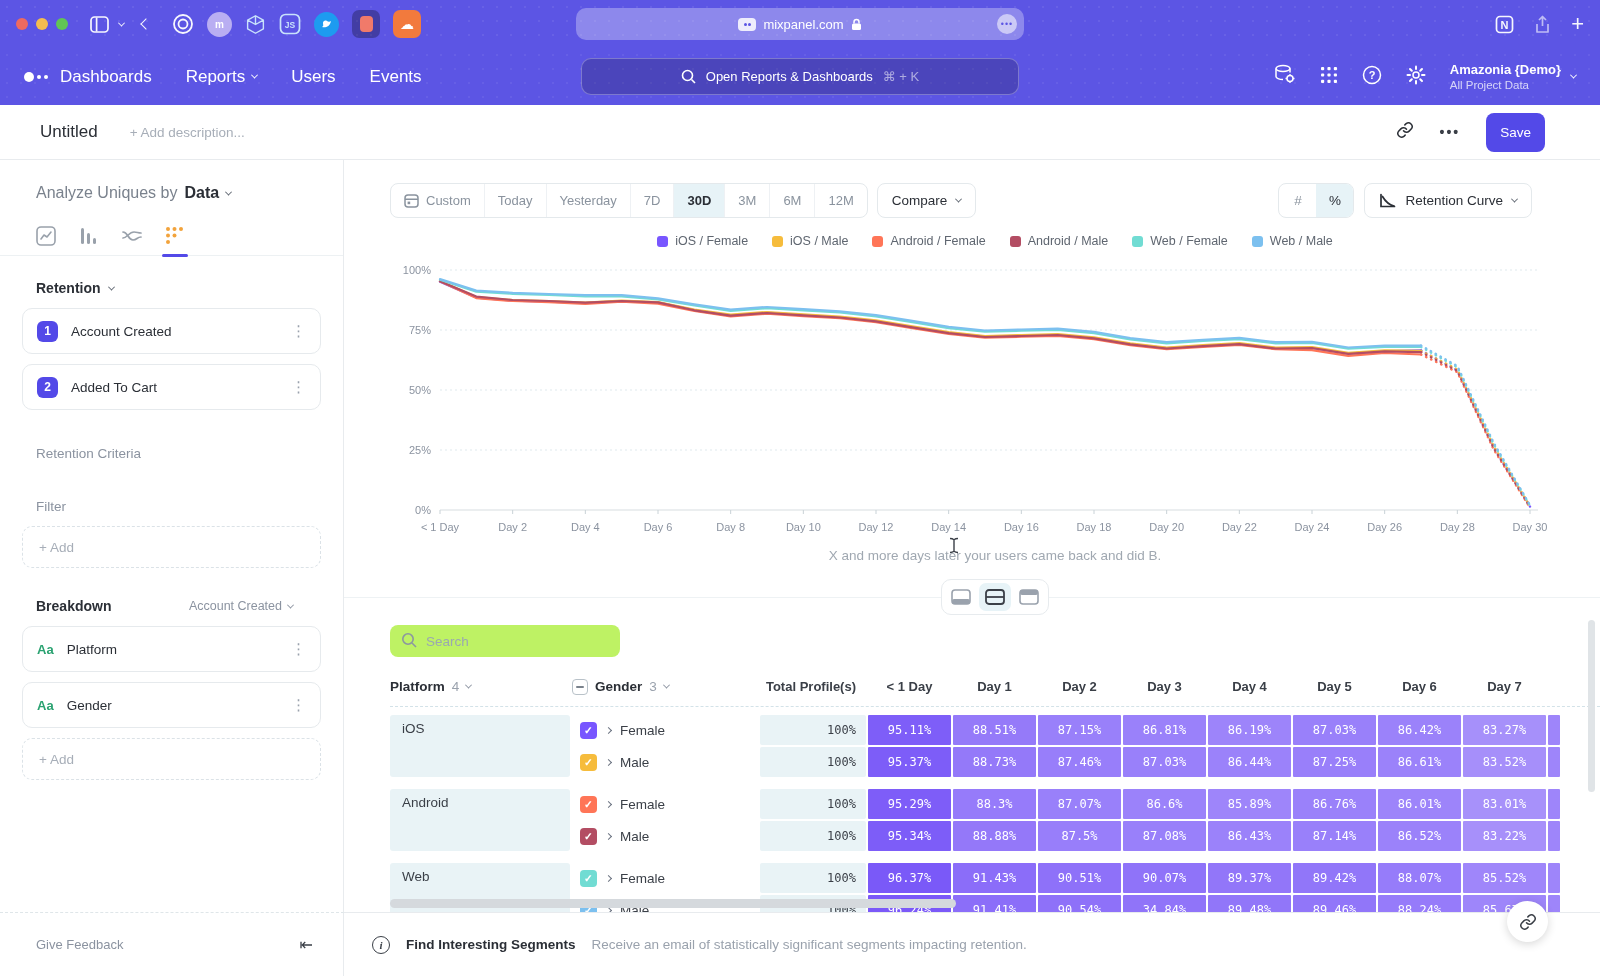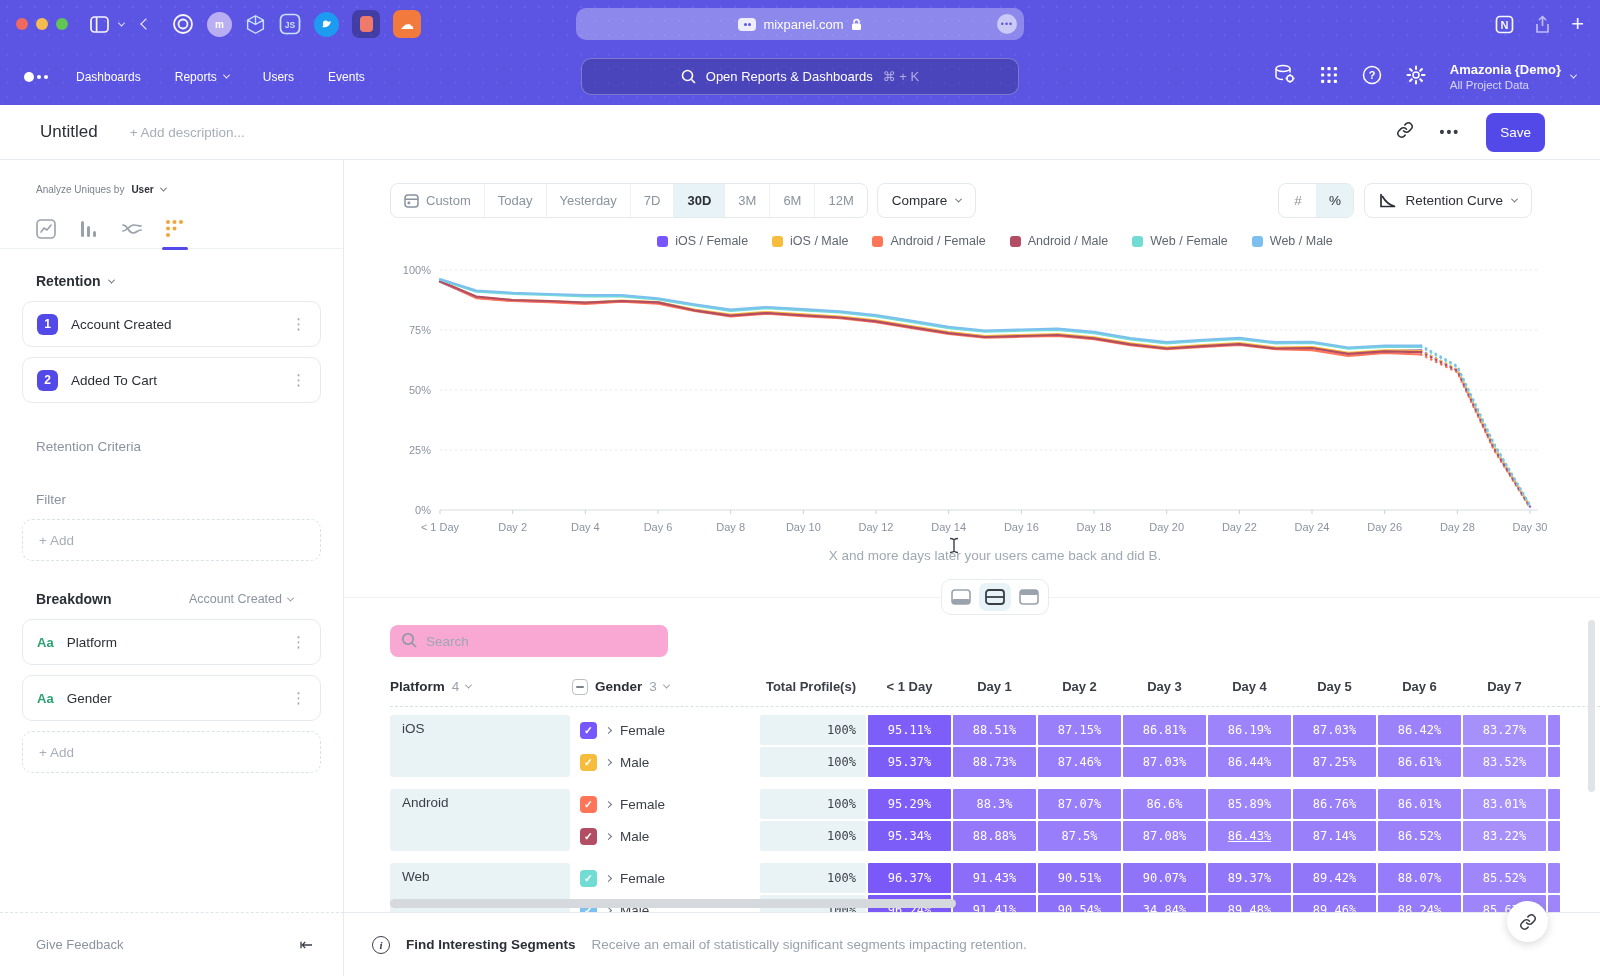--- a/index.html
+++ b/index.html
@@ -24,21 +24,21 @@
 .url-more{position:absolute;right:7px;top:6px;width:20px;height:20px;border-radius:50%;background:rgba(255,255,255,.55);
   color:#5c55e4;font-size:9px;letter-spacing:1px;display:flex;align-items:center;justify-content:center;}
 .chrome-right{position:absolute;right:16px;display:flex;gap:20px;align-items:center;}
 
 
 .app-nav{height:57px;background:#5c55e4;display:flex;align-items:center;position:relative;
   background-image:radial-gradient(rgba(255,255,255,.06) 1px, transparent 1px);background-size:14px 14px;}
 .mx-logo{display:flex;align-items:center;gap:3px;margin-left:24px;width:34px;}
 .mx-logo i{background:#fff;border-radius:50%;display:block;}
 .mx-logo i:nth-child(1){width:10px;height:10px;} .mx-logo i:nth-child(2){width:4px;height:4px;} .mx-logo i:nth-child(3){width:4px;height:4px;}
-.nav-links{display:flex;align-items:center;gap:34px;margin-left:18px;color:#fff;font-size:12px;}
+.nav-links{display:flex;align-items:center;gap:34px;margin-left:2px;color:#fff;font-size:17px;}
 .nav-link{display:flex;align-items:center;gap:7px;}
 .nav-search{position:absolute;left:50%;top:10px;transform:translateX(-50%);width:438px;height:37px;border-radius:10px;
   background:rgba(0,0,0,.18);border:1px solid rgba(255,255,255,.28);display:flex;align-items:center;justify-content:center;gap:10px;
   color:#fff;font-size:13px;}
 .nav-search .shortcut{color:rgba(255,255,255,.55);}
 .nav-right{position:absolute;right:24px;display:flex;align-items:center;gap:24px;color:#fff;}
 .account{display:flex;align-items:center;gap:10px;color:#fff;}
 .account .org{font-size:13px;font-weight:bold;}
 .account .proj{font-size:11.5px;opacity:.75;margin-top:2px;}
 .chev{display:inline-block;width:7px;height:7px;border-right:1.6px solid currentColor;border-bottom:1.6px solid currentColor;transform:rotate(45deg) translate(-1px,-1px);}
@@ -53,21 +53,21 @@
 .title-actions{margin-left:auto;display:flex;align-items:center;gap:26px;}
 .kebab-h{color:#3a3f47;font-size:14px;letter-spacing:2px;font-weight:bold;}
 .save-btn{background:#5349e8;color:#fff;font-size:13.5px;border-radius:8px;height:39px;padding:0 14px;display:flex;align-items:center;}
 
 
 .main{display:flex;height:752px;}
 .sidebar{width:344px;border-right:1px solid #e8ebee;position:relative;padding-top:8px;}
 .content{flex:1;position:relative;padding:0 0 0 46px;overflow:hidden;}
 
 
-.analyze-row{display:flex;align-items:center;gap:7px;padding:16px 0 14px 36px;font-size:10px;color:#7a828d;}
+.analyze-row{display:flex;align-items:center;gap:7px;padding:16px 0 14px 36px;font-size:16px;color:#7a828d;}
 .analyze-row b{color:#2b2f36;font-weight:bold;}
 .tab-row{display:flex;gap:0;padding-left:24px;border-bottom:1px solid #edf1f3;position:relative;height:40px;align-items:center;}
 .tab{width:43px;height:40px;display:flex;align-items:center;justify-content:center;position:relative;}
 .tab.active::after{content:"";position:absolute;bottom:-1px;left:50%;transform:translateX(-50%);width:26px;height:3px;border-radius:2px;background:#5349e8;}
 .bars-icon{display:flex;align-items:flex-end;gap:2.5px;height:16px;}
 .bars-icon i{width:3.5px;border-radius:2px;background:#99a1ab;display:block;}
 .side-section{padding:0 22px;}
 .side-label{font-size:14px;color:#2b2f36;font-weight:bold;display:flex;align-items:center;gap:8px;padding:24px 14px 12px;}
 .side-sublabel{font-size:13.5px;color:#8b93a0;padding:26px 14px 12px;}
 .card{border:1px solid #e6eaed;border-radius:10px;height:46px;display:flex;align-items:center;padding:0 14px;margin-bottom:10px;background:#fff;}
@@ -106,21 +106,21 @@
 
 .toggle-row{position:relative;height:36px;margin-top:16px;display:flex;justify-content:center;}
 .toggle-row::before{content:"";position:absolute;left:-46px;right:0;top:50%;height:1px;background:#eef2f4;}
 .toggle-group{position:relative;background:#fff;border:1px solid #e7ebee;border-radius:10px;display:flex;padding:3px;gap:2px;}
 .tg-item{width:32px;height:28px;border-radius:7px;display:flex;align-items:center;justify-content:center;}
 .tg-item.active{background:#e7f3f7;}
 
 
 .table-area{margin-top:10px;}
 .search-pill{position:relative;width:278px;}
-.search-pill input{width:278px;height:32px;border:none;border-radius:8px;background:#f9a8d4;padding:0 12px 0 36px;font-size:13.5px;color:#2b2f36;outline:none;}
+.search-pill input{width:230px;height:32px;border:none;border-radius:8px;background:#bef264;padding:0 12px 0 36px;font-size:13.5px;color:#2b2f36;outline:none;}
 .search-pill input::placeholder{color:#9aa8b0;}
 .search-pill .mag{position:absolute;left:11px;top:7px;}
 .tgrid{display:grid;grid-template-columns:180px 186px 106px repeat(8,83px) 12px;column-gap:2px;}
 .thead{margin-top:14px;height:36px;align-items:center;border-bottom:1px dashed #d3e2e8;padding-bottom:4px;}
 .th{font-size:13.5px;color:#2b2f36;display:flex;align-items:center;gap:7px;}
 .th .cnt{color:#9aa2ad;}
 .th-col{font-size:13px;color:#3a3f47;font-weight:bold;text-align:center;}
 .th-col.right{text-align:right;padding-right:10px;}
 .mini-check{width:16px;height:16px;border:1.5px solid #b9c2c9;border-radius:4px;display:flex;align-items:center;justify-content:center;background:#fff;}
 .mini-check i{width:8px;height:2px;background:#7a828c;display:block;border-radius:1px;}
@@ -324,21 +324,21 @@
     <span class="kebab-h">•••</span>
     <span class="save-btn">Save</span>
   </div>
 </div>
 
 <div class="main">
 
   <aside class="sidebar">
     <div class="analyze-row">
       <span>Analyze Uniques by</span>
-      <b>User</b>
+      <b>Data</b>
       <span class="chev sm" style="color:#5f6670;"></span>
     </div>
     <div class="tab-row">
       <span class="tab">
           <svg width="20" height="20" viewBox="0 0 20 20">
             <rect x="1" y="1" width="18" height="18" rx="4" fill="none" stroke="#99a1ab" stroke-width="1.6"></rect>
             <path d="M5 13l3-4 3 2 4-5" fill="none" stroke="#99a1ab" stroke-width="1.6" stroke-linecap="round" stroke-linejoin="round"></path>
           </svg>
         </span>
       <span class="tab">
@@ -668,21 +668,21 @@
             <div class="cell-gender">
               <span class="cbox" style="background:#b34d63">✓</span>
               <span class="chev sm right" style="color:#6a7280;"></span>
               <span>Male</span>
             </div>
             <div class="cell-total">100%</div>
             <div class="cell-val" style="background: rgba(120, 86, 248, 0.96);">95.34%</div>
             <div class="cell-val" style="background: rgba(120, 86, 248, 0.796);">88.88%</div>
             <div class="cell-val" style="background: rgba(120, 86, 248, 0.76);">87.5%</div>
             <div class="cell-val" style="background: rgba(120, 86, 248, 0.753);">87.08%</div>
-            <div class="cell-val" style="background: rgba(120, 86, 248, 0.737); text-decoration: underline;">86.43%</div>
+            <div class="cell-val" style="background: rgba(120, 86, 248, 0.737);">86.43%</div>
             <div class="cell-val" style="background: rgba(120, 86, 248, 0.753);">87.14%</div>
             <div class="cell-val" style="background: rgba(120, 86, 248, 0.737);">86.52%</div>
             <div class="cell-val" style="background: rgba(120, 86, 248, 0.655);">83.22%</div>
             <div class="cell-val" style="background: rgba(120, 86, 248, 0.72);"></div>
           </div>
           <div class="tgrid group" style="display: grid;">
             <div class="cell-platform">Web</div>
             <div class="cell-gender">
               <span class="cbox" style="background:#71dcd3">✓</span>
               <span class="chev sm right" style="color:#6a7280;"></span>

